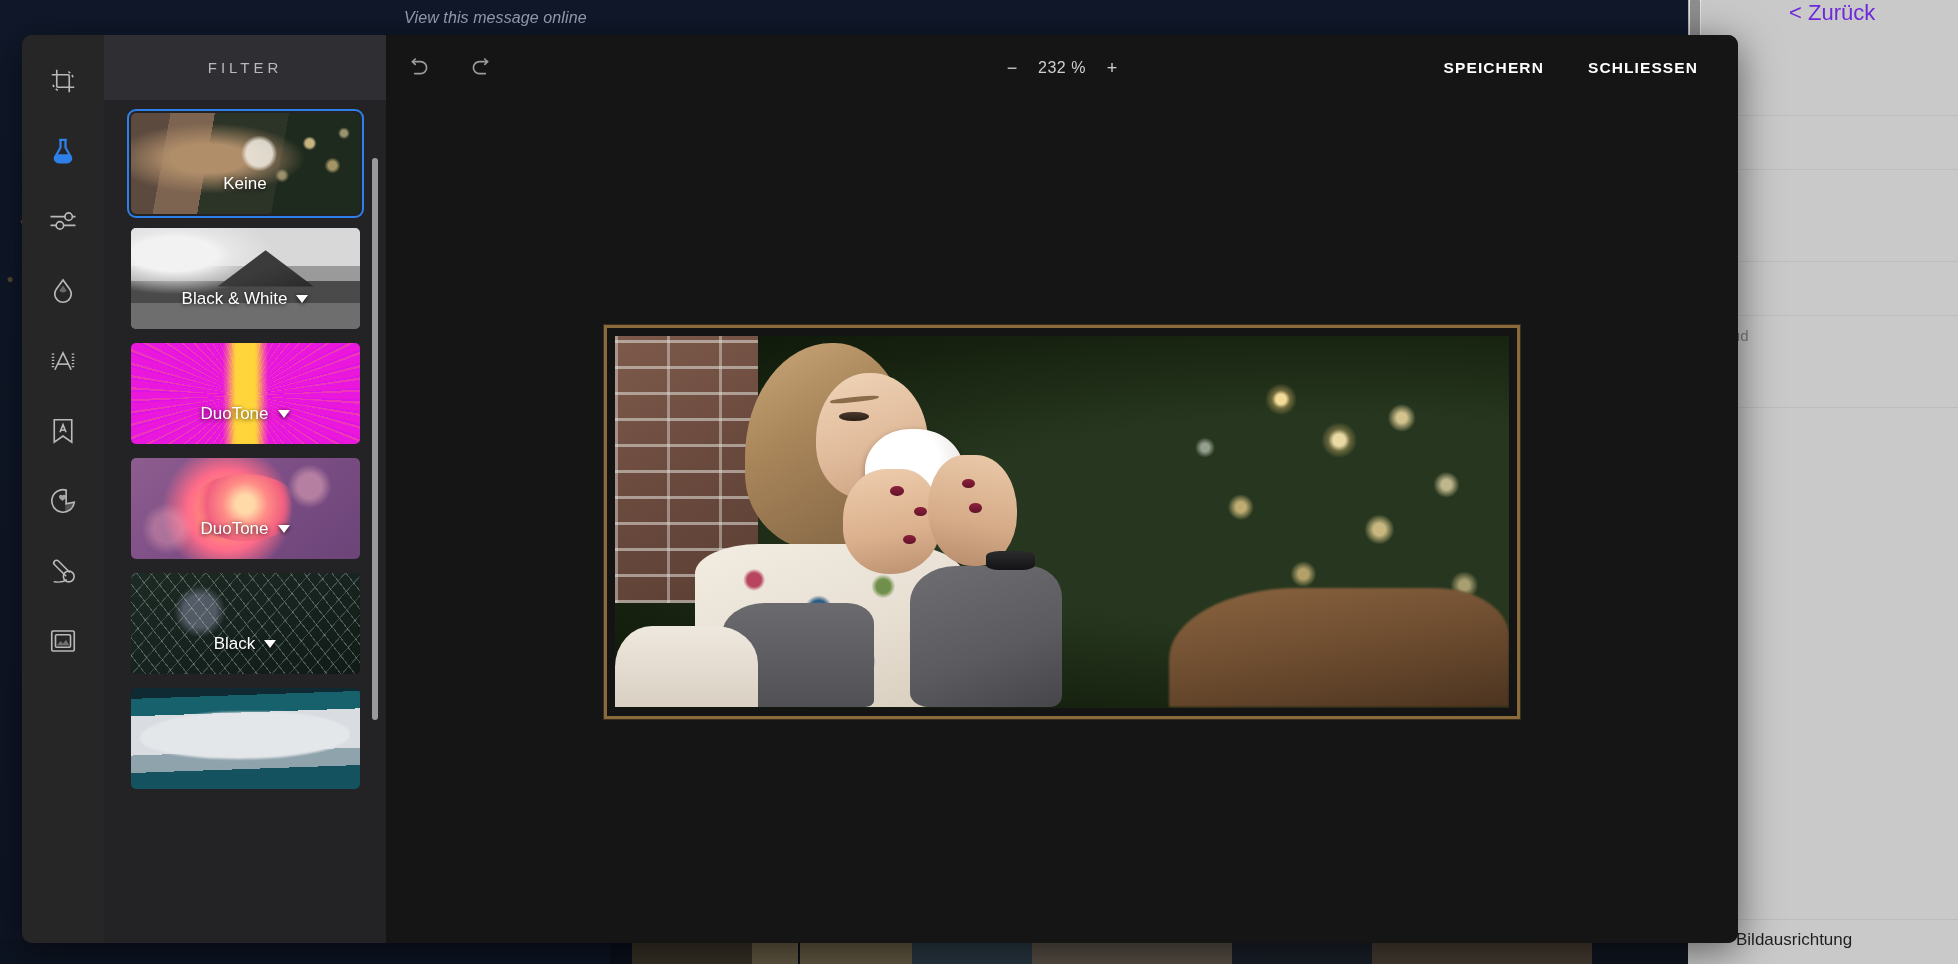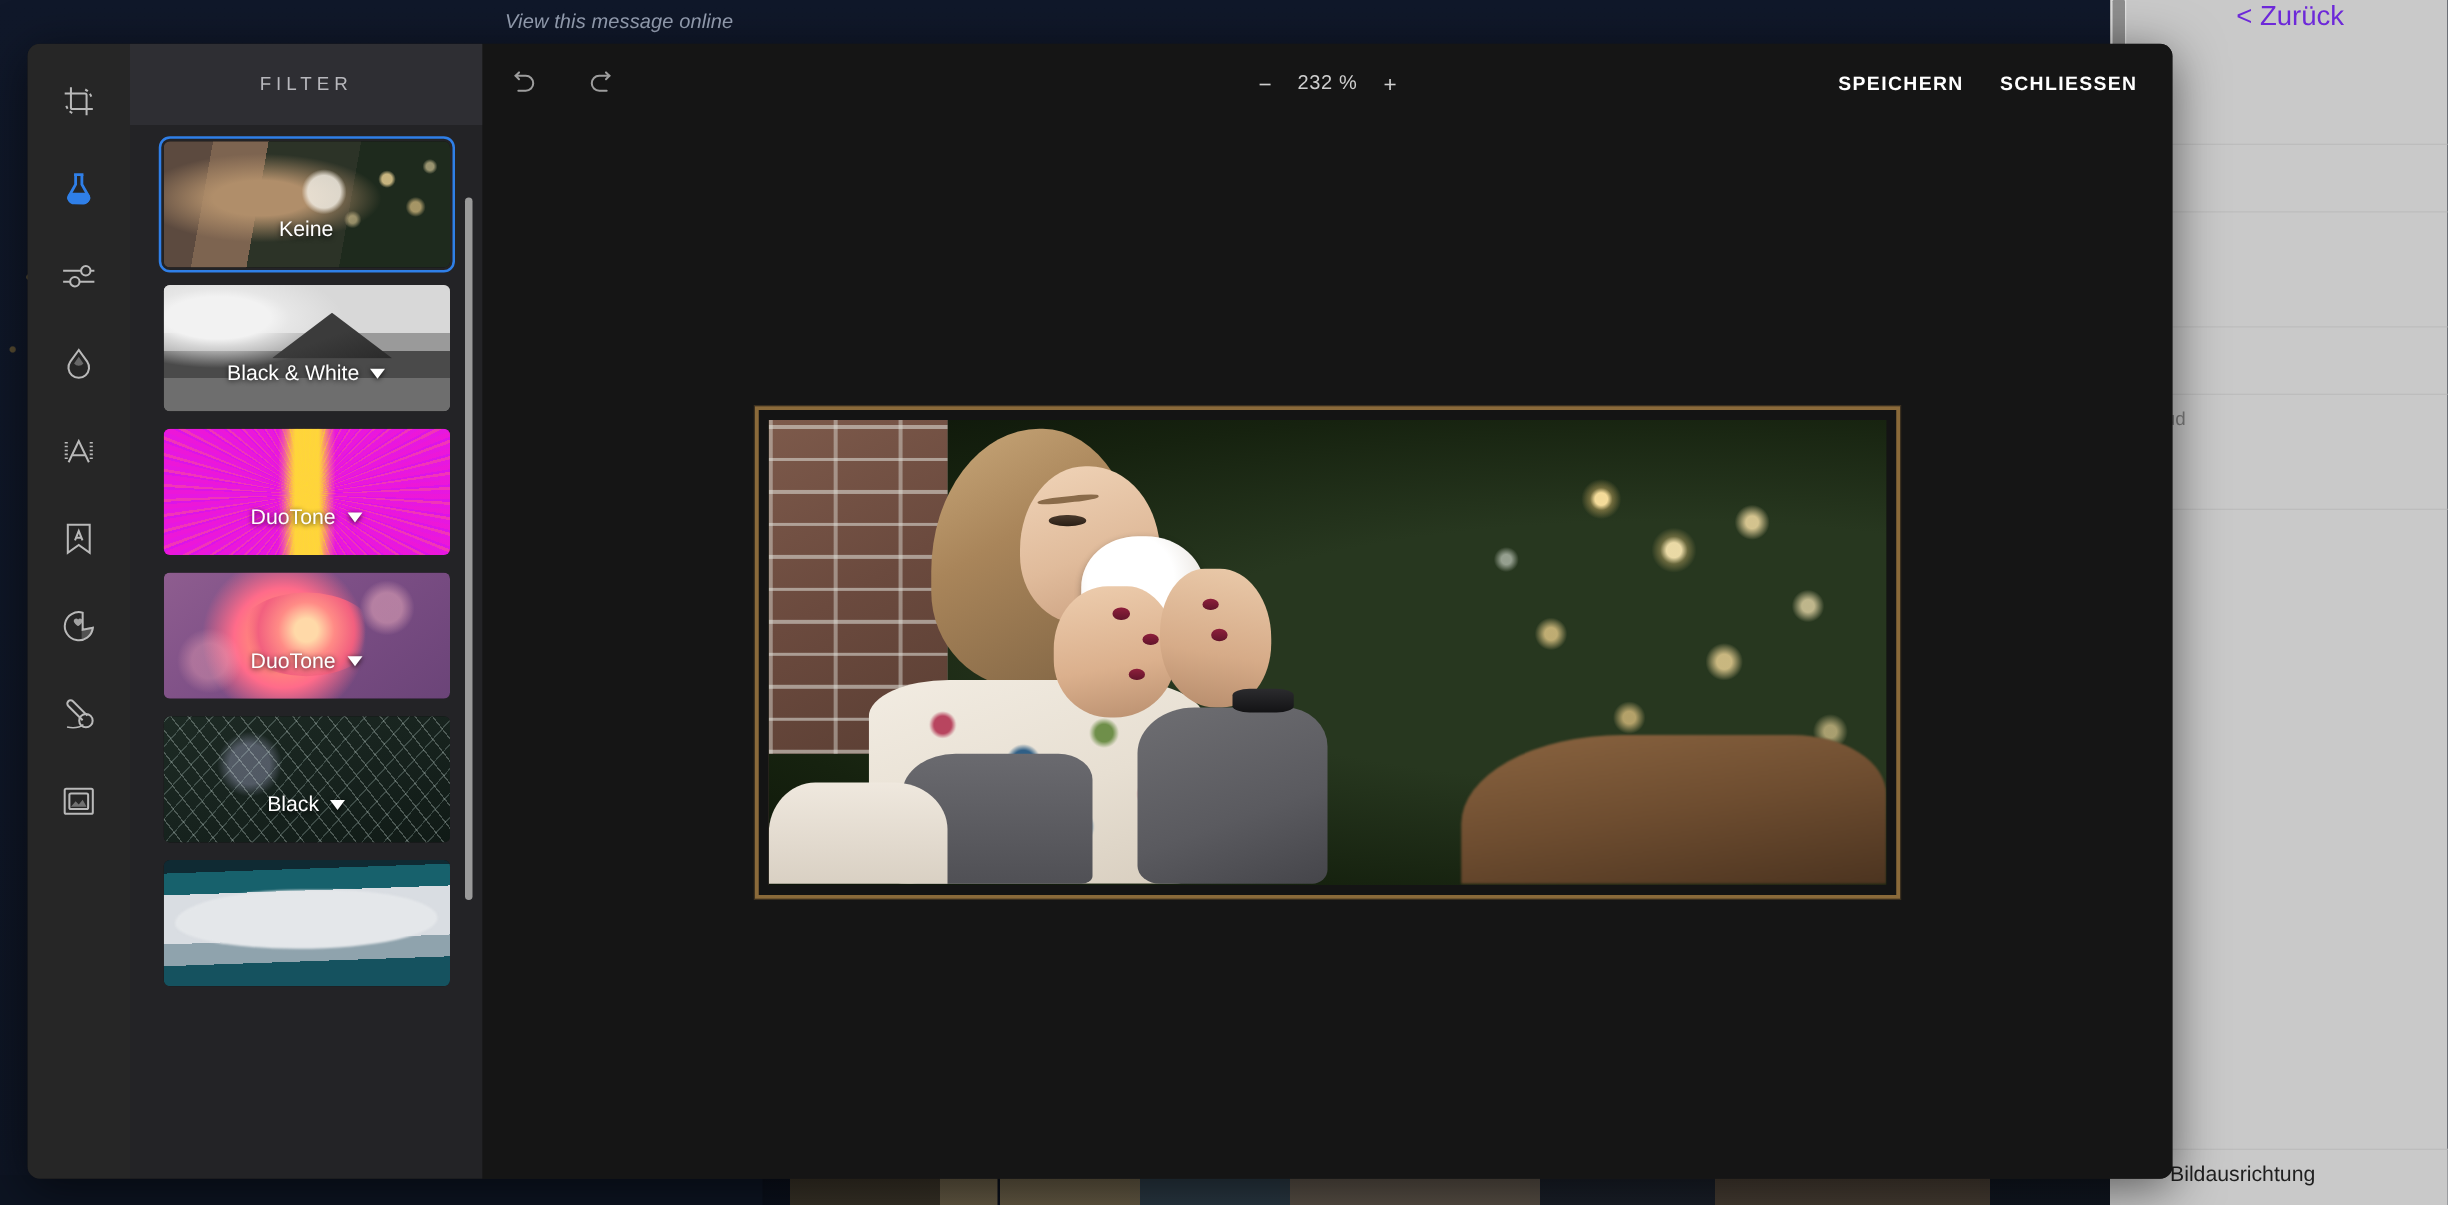--- a/index.html
+++ b/index.html
@@ -242,23 +242,23 @@
   .hist-group { display: flex; gap: 16px; margin-left: 10px; }
   .zoom-ctl {
     position: absolute; left: 50%; top: 50%;
     transform: translate(-50%,-50%);
     display: flex; align-items: center; gap: 14px;
     color: #cfcfcf; font-size: 16px;
   }
   .zoom-step { cursor: pointer; font-size: 18px; color: #cfcfcf; width: 14px; text-align:center;}
   .zoom-val { min-width: 58px; text-align: center; letter-spacing: .5px; }
   .top-actions {
-    position: absolute; right: 28px; top: 50%;
+    position: absolute; right: 40px; top: 50%;
     transform: translateY(-50%);
-    display: flex; gap: 29px;
+    display: flex; gap: 44px;
   }
   .top-action {
     color: #fff; font-size: 15.5px; letter-spacing: 1.1px;
     cursor: pointer; font-weight: 600;
   }
 
   .canvas-wrap {
     position: absolute; left: 0; top: 65px; right: 0; bottom: 0;
     display: flex; align-items: center; justify-content: center;
   }

